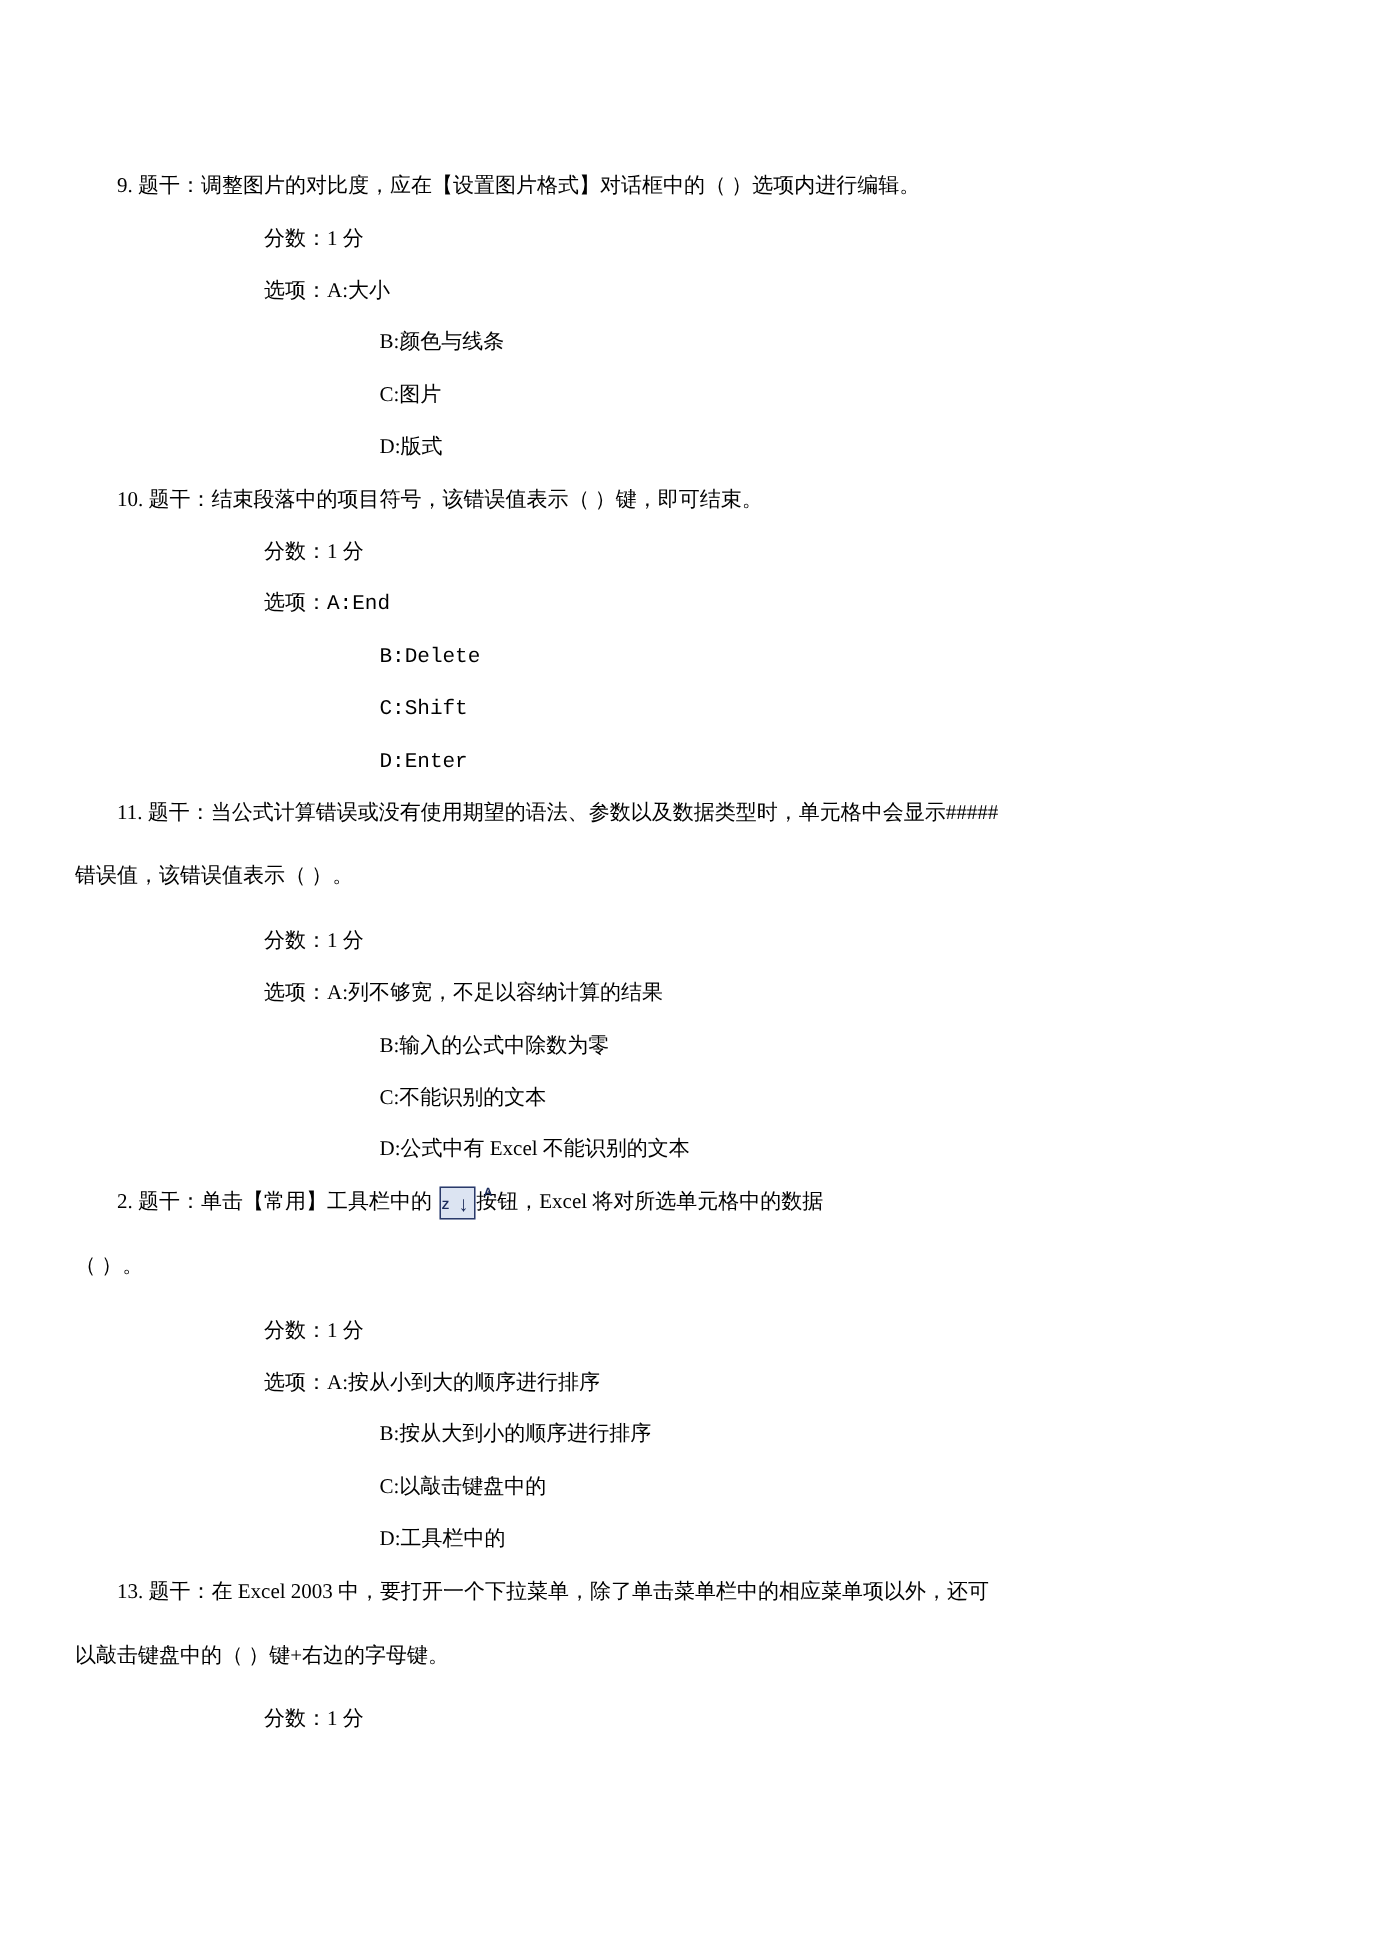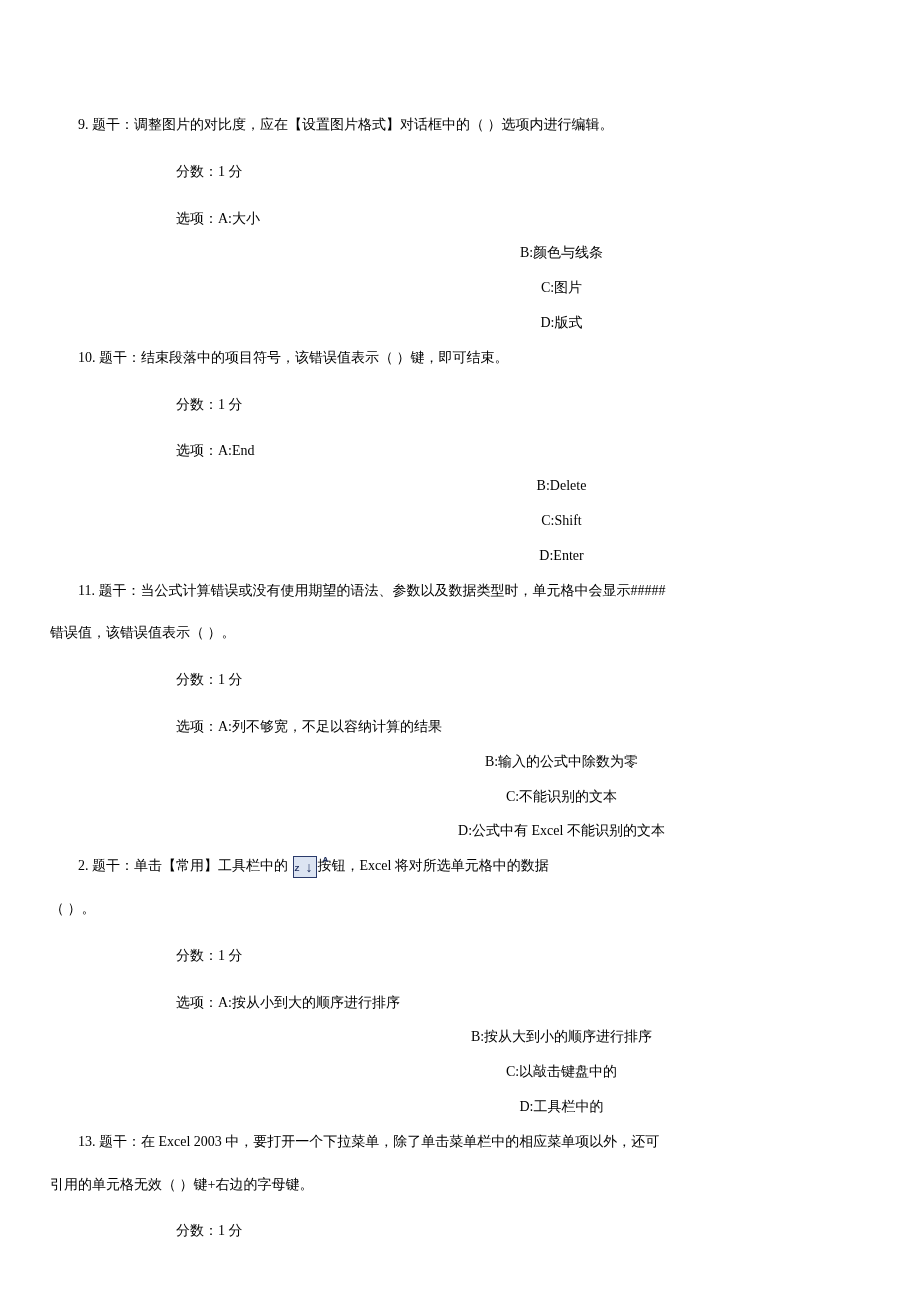--- a/index.html
+++ b/index.html
@@ -16,37 +16,36 @@
     padding: 110px 50px 60px 50px;
     box-sizing: border-box;
   }
   .q-line {
     text-indent: 2em;
     margin: 0 0;
     word-break: break-all;
   }
   .score-line {
     padding-left: 9em;
-    margin: 16px 0;
+    margin: 4px 0;
   }
   .opt-first {
     padding-left: 9em;
     margin: 4px 0;
   }
   .opt-rest {
     padding-left: 14.5em;
     margin: 4px 0;
-    text-align: center;
   }
   .no-indent {
     text-indent: 0;
     margin: 12px 0;
   }
   .mono {
-    font-family: Liberation Serif, serif;
+    font-family: Liberation Mono, monospace;
   }
   .sort-icon {
     display: inline-block;
     width: 22px;
     height: 20px;
     border: 1px solid #2a3a6a;
     background: #dce4f2;
     vertical-align: middle;
     position: relative;
     margin: 0 1px;
@@ -130,16 +129,16 @@
   <span>选项：</span><span>A:按从小到大的顺序进行排序</span>
 </div>
 <div class="opt-rest"><span>B:按从大到小的顺序进行排序</span></div>
 <div class="opt-rest"><span>C:以敲击键盘中的</span></div>
 <div class="opt-rest"><span>D:工具栏中的</span></div>
 
 <div class="q-line">
   <span>13.</span>
   <span>题干：</span><span>在 Excel 2003 中，要打开一个下拉菜单，除了单击菜单栏中的相应菜单项以外，还可</span>
 </div>
-<div class="no-indent"><span>引用的单元格无效（                ）键+右边的字母键。</span></div>
+<div class="no-indent"><span>以敲击键盘中的（                ）键+右边的字母键。</span></div>
 <div class="score-line">
   <span>分数：</span><span>1 分</span>
 </div>
 
 </body></html>

